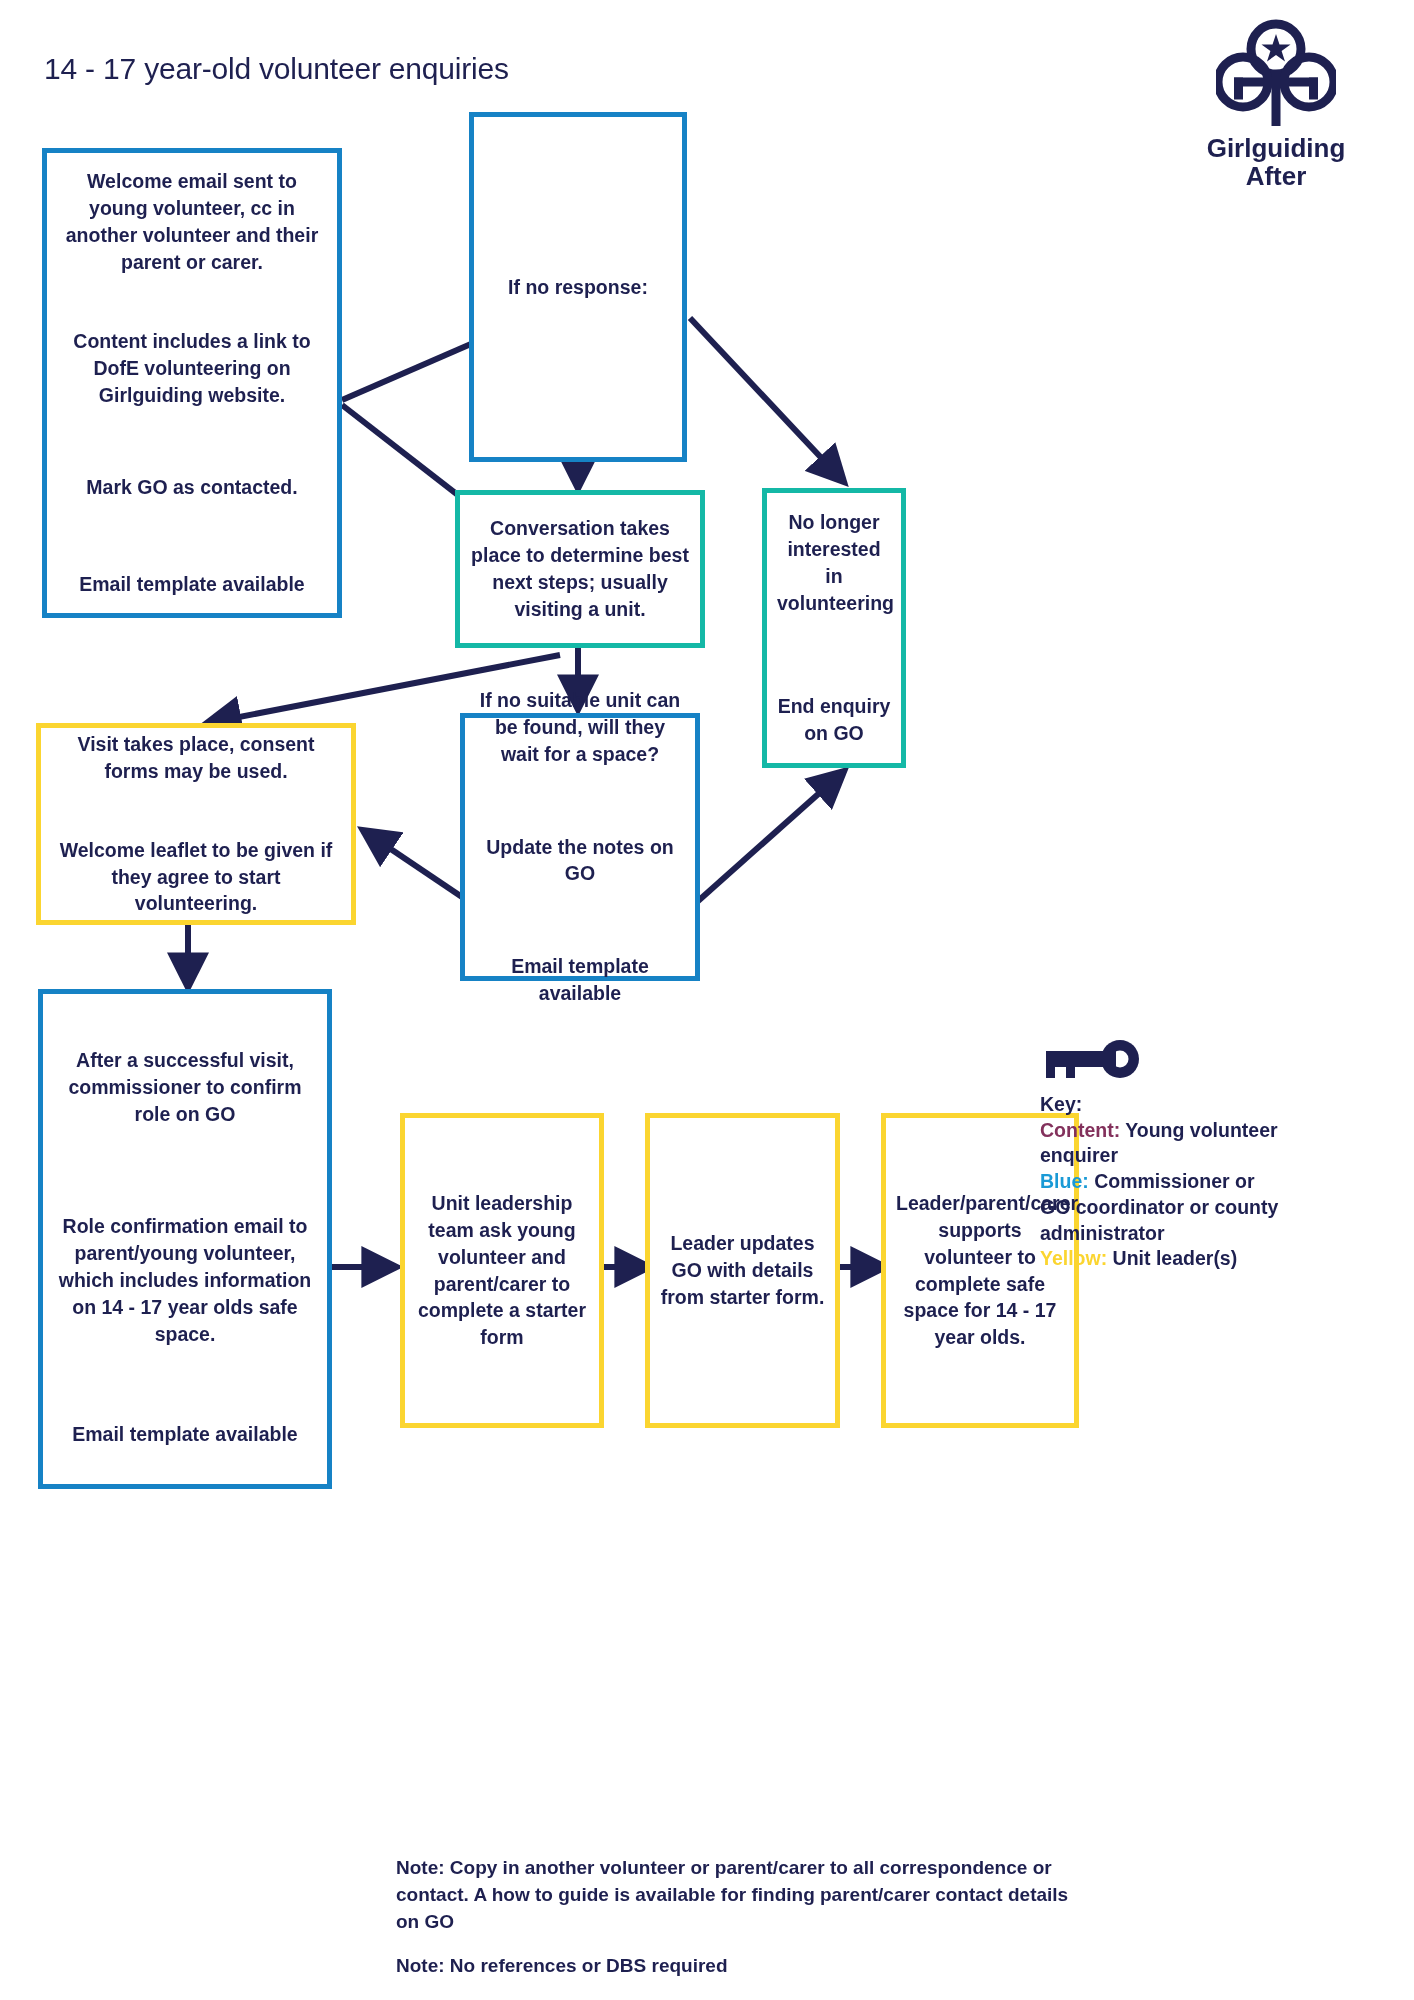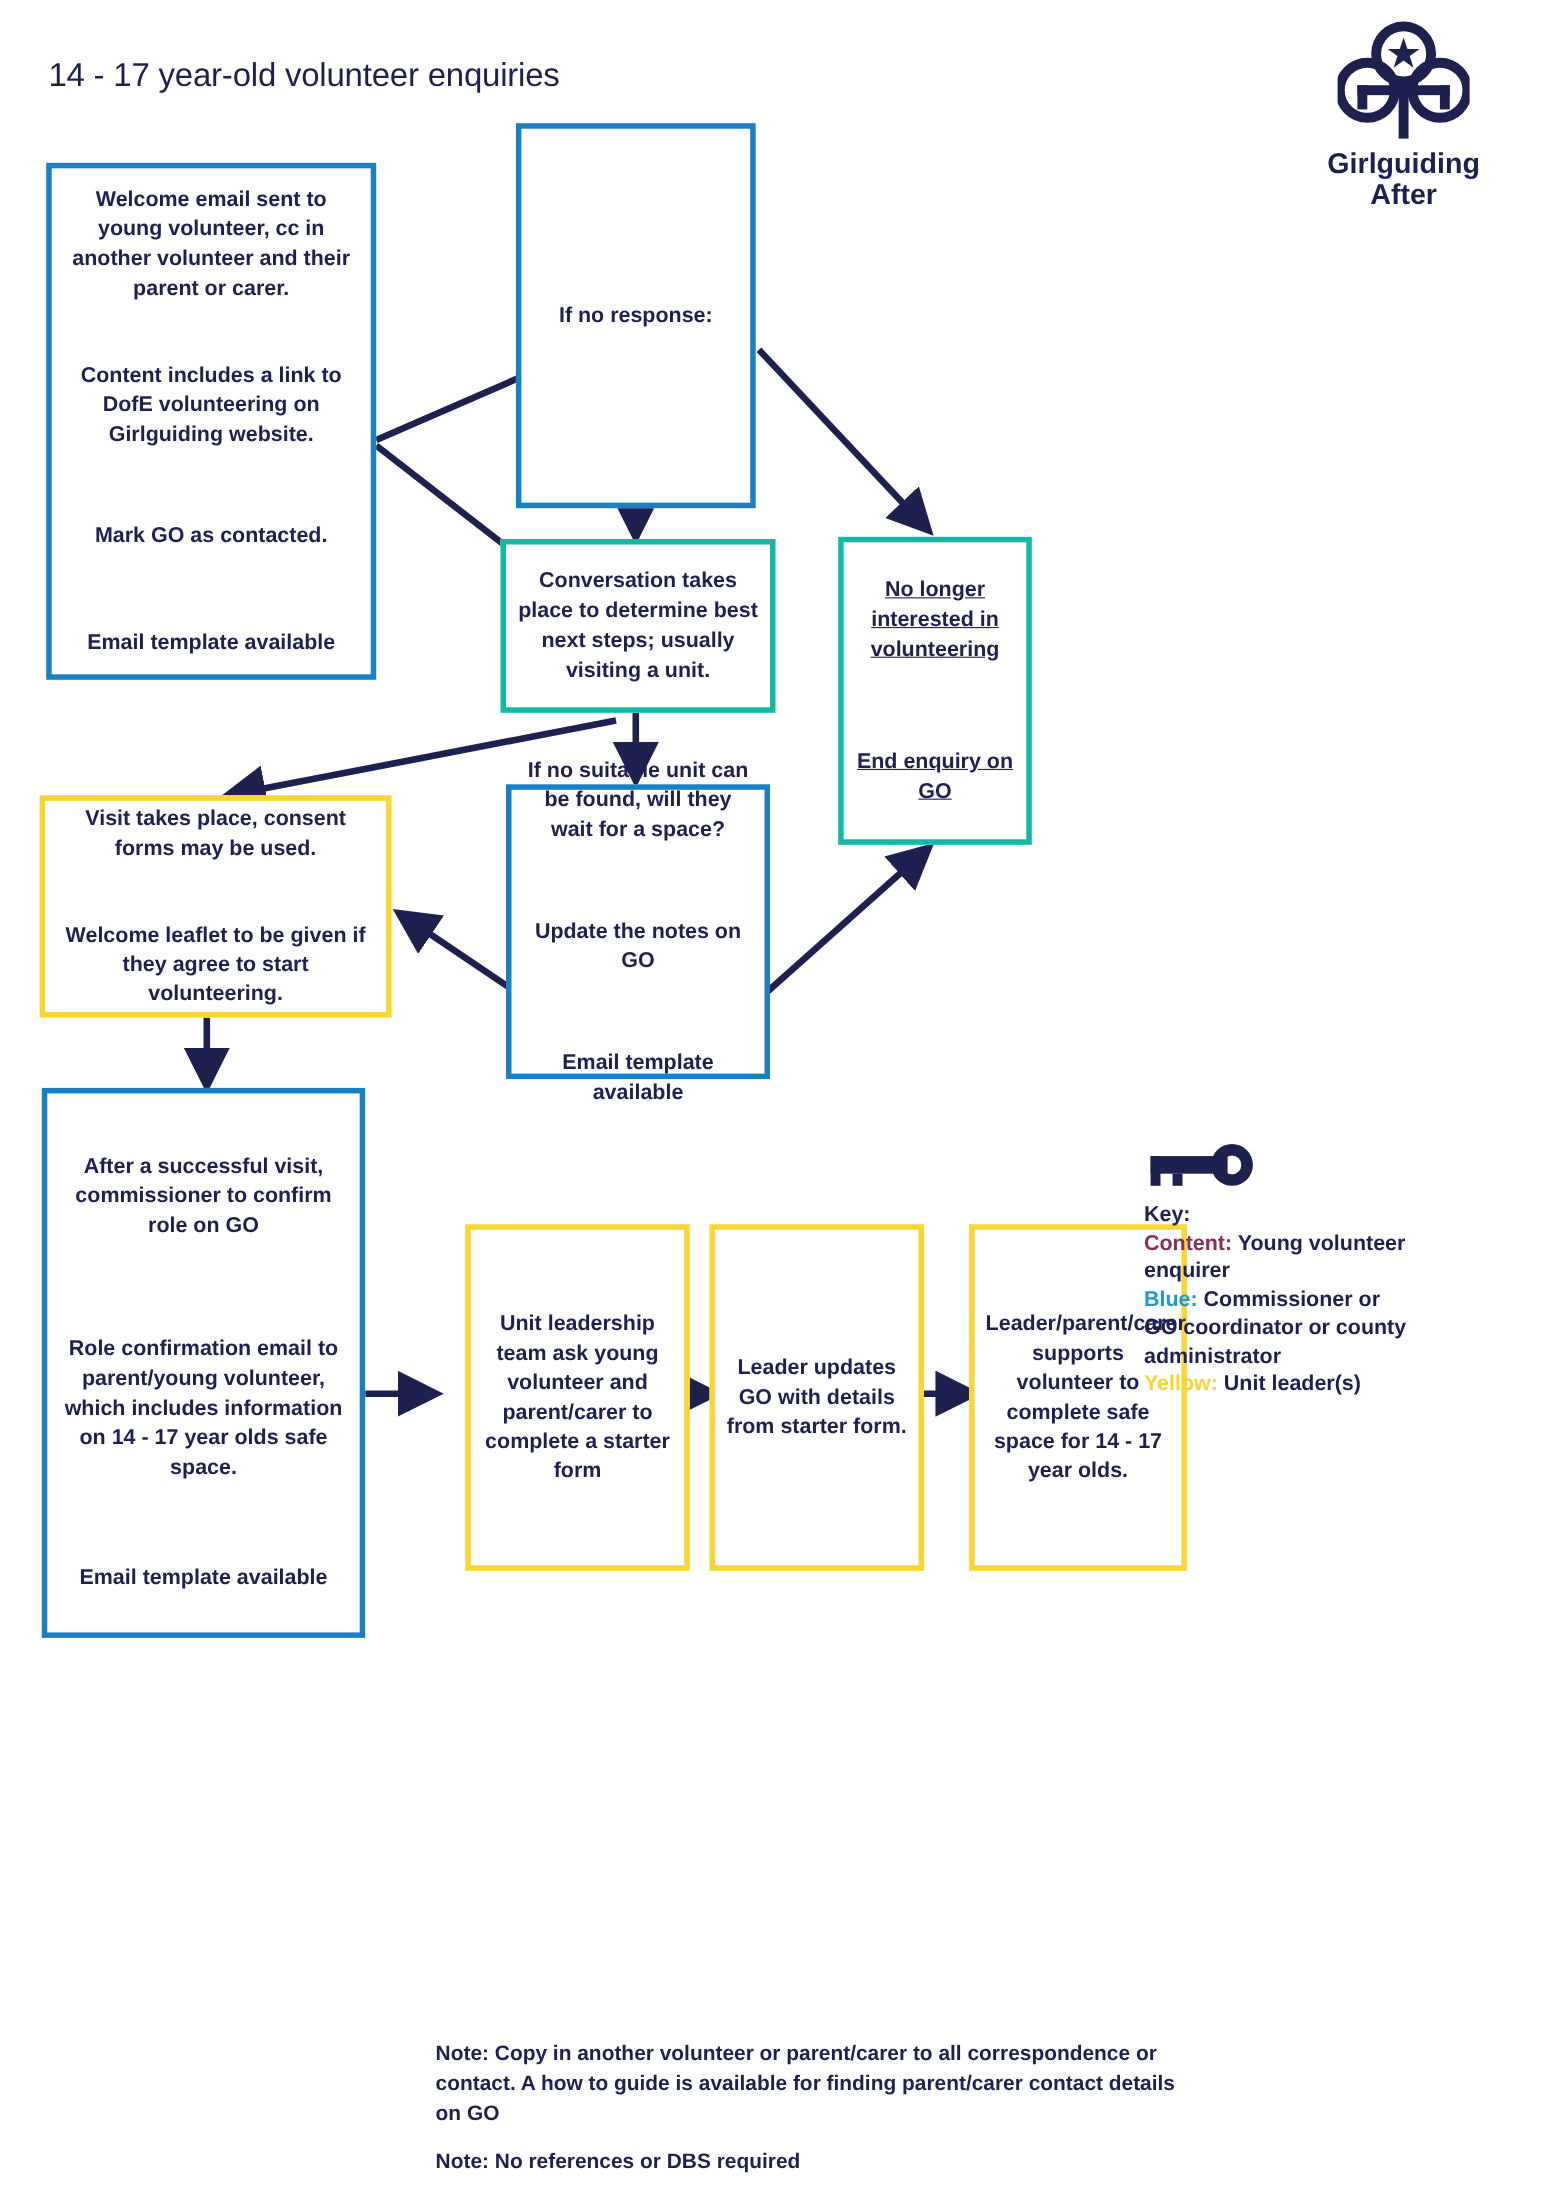--- a/index.html
+++ b/index.html
@@ -183,21 +183,21 @@
       <div class="seg">If no response:</div>
     </div>
   </div>
 
   <div class="node purple" style="left:455px; top:490px; width:250px; height:158px; font-size:19.5px;">
     <div class="body">
       <div class="seg">Conversation takes place to determine best next steps; usually visiting a unit.</div>
     </div>
   </div>
 
-  <div class="node purple" style="left:762px; top:488px; width:176px; height:280px; font-size:19.5px;text-decoration:underline;">
+  <div class="node purple" style="left:762px; top:488px; width:144px; height:280px; font-size:19.5px;">
     <div class="body">
       <div class="seg">No longer interested in volunteering</div>
       <div class="seg" style="margin-top:2.5em;">End enquiry on GO</div>
     </div>
   </div>
 
   <div class="node yellow" style="left:36px; top:723px; width:320px; height:202px; font-size:19.5px;">
     <div class="body">
       <div class="seg">Visit takes place, consent forms may be used.</div>
       <div class="seg">Welcome leaflet to be given if they agree to start volunteering.</div>
@@ -213,21 +213,21 @@
   </div>
 
   <div class="node blue" style="left:38px; top:989px; width:294px; height:500px; font-size:19.5px; align-items:flex-start; padding-top:26px;">
     <div class="body">
       <div class="seg">After a successful visit, commissioner to confirm role on GO</div>
       <div class="seg" style="margin-top:3.0em;">Role confirmation email to parent/young volunteer, which includes information on 14 - 17 year olds safe space.</div>
       <div class="seg" style="margin-top:2.4em;">Email template available</div>
     </div>
   </div>
 
-  <div class="node yellow" style="left:400px; top:1113px; width:204px; height:315px; font-size:19.5px;margin-left:23px;">
+  <div class="node yellow" style="left:400px; top:1113px; width:204px; height:315px; font-size:19.5px;">
     <div class="body">
       <div class="seg">Unit leadership team ask young volunteer and parent/carer to complete a starter form</div>
     </div>
   </div>
 
   <div class="node yellow" style="left:645px; top:1113px; width:195px; height:315px; font-size:19.5px;">
     <div class="body">
       <div class="seg">Leader updates GO with details from starter form.</div>
     </div>
   </div>

